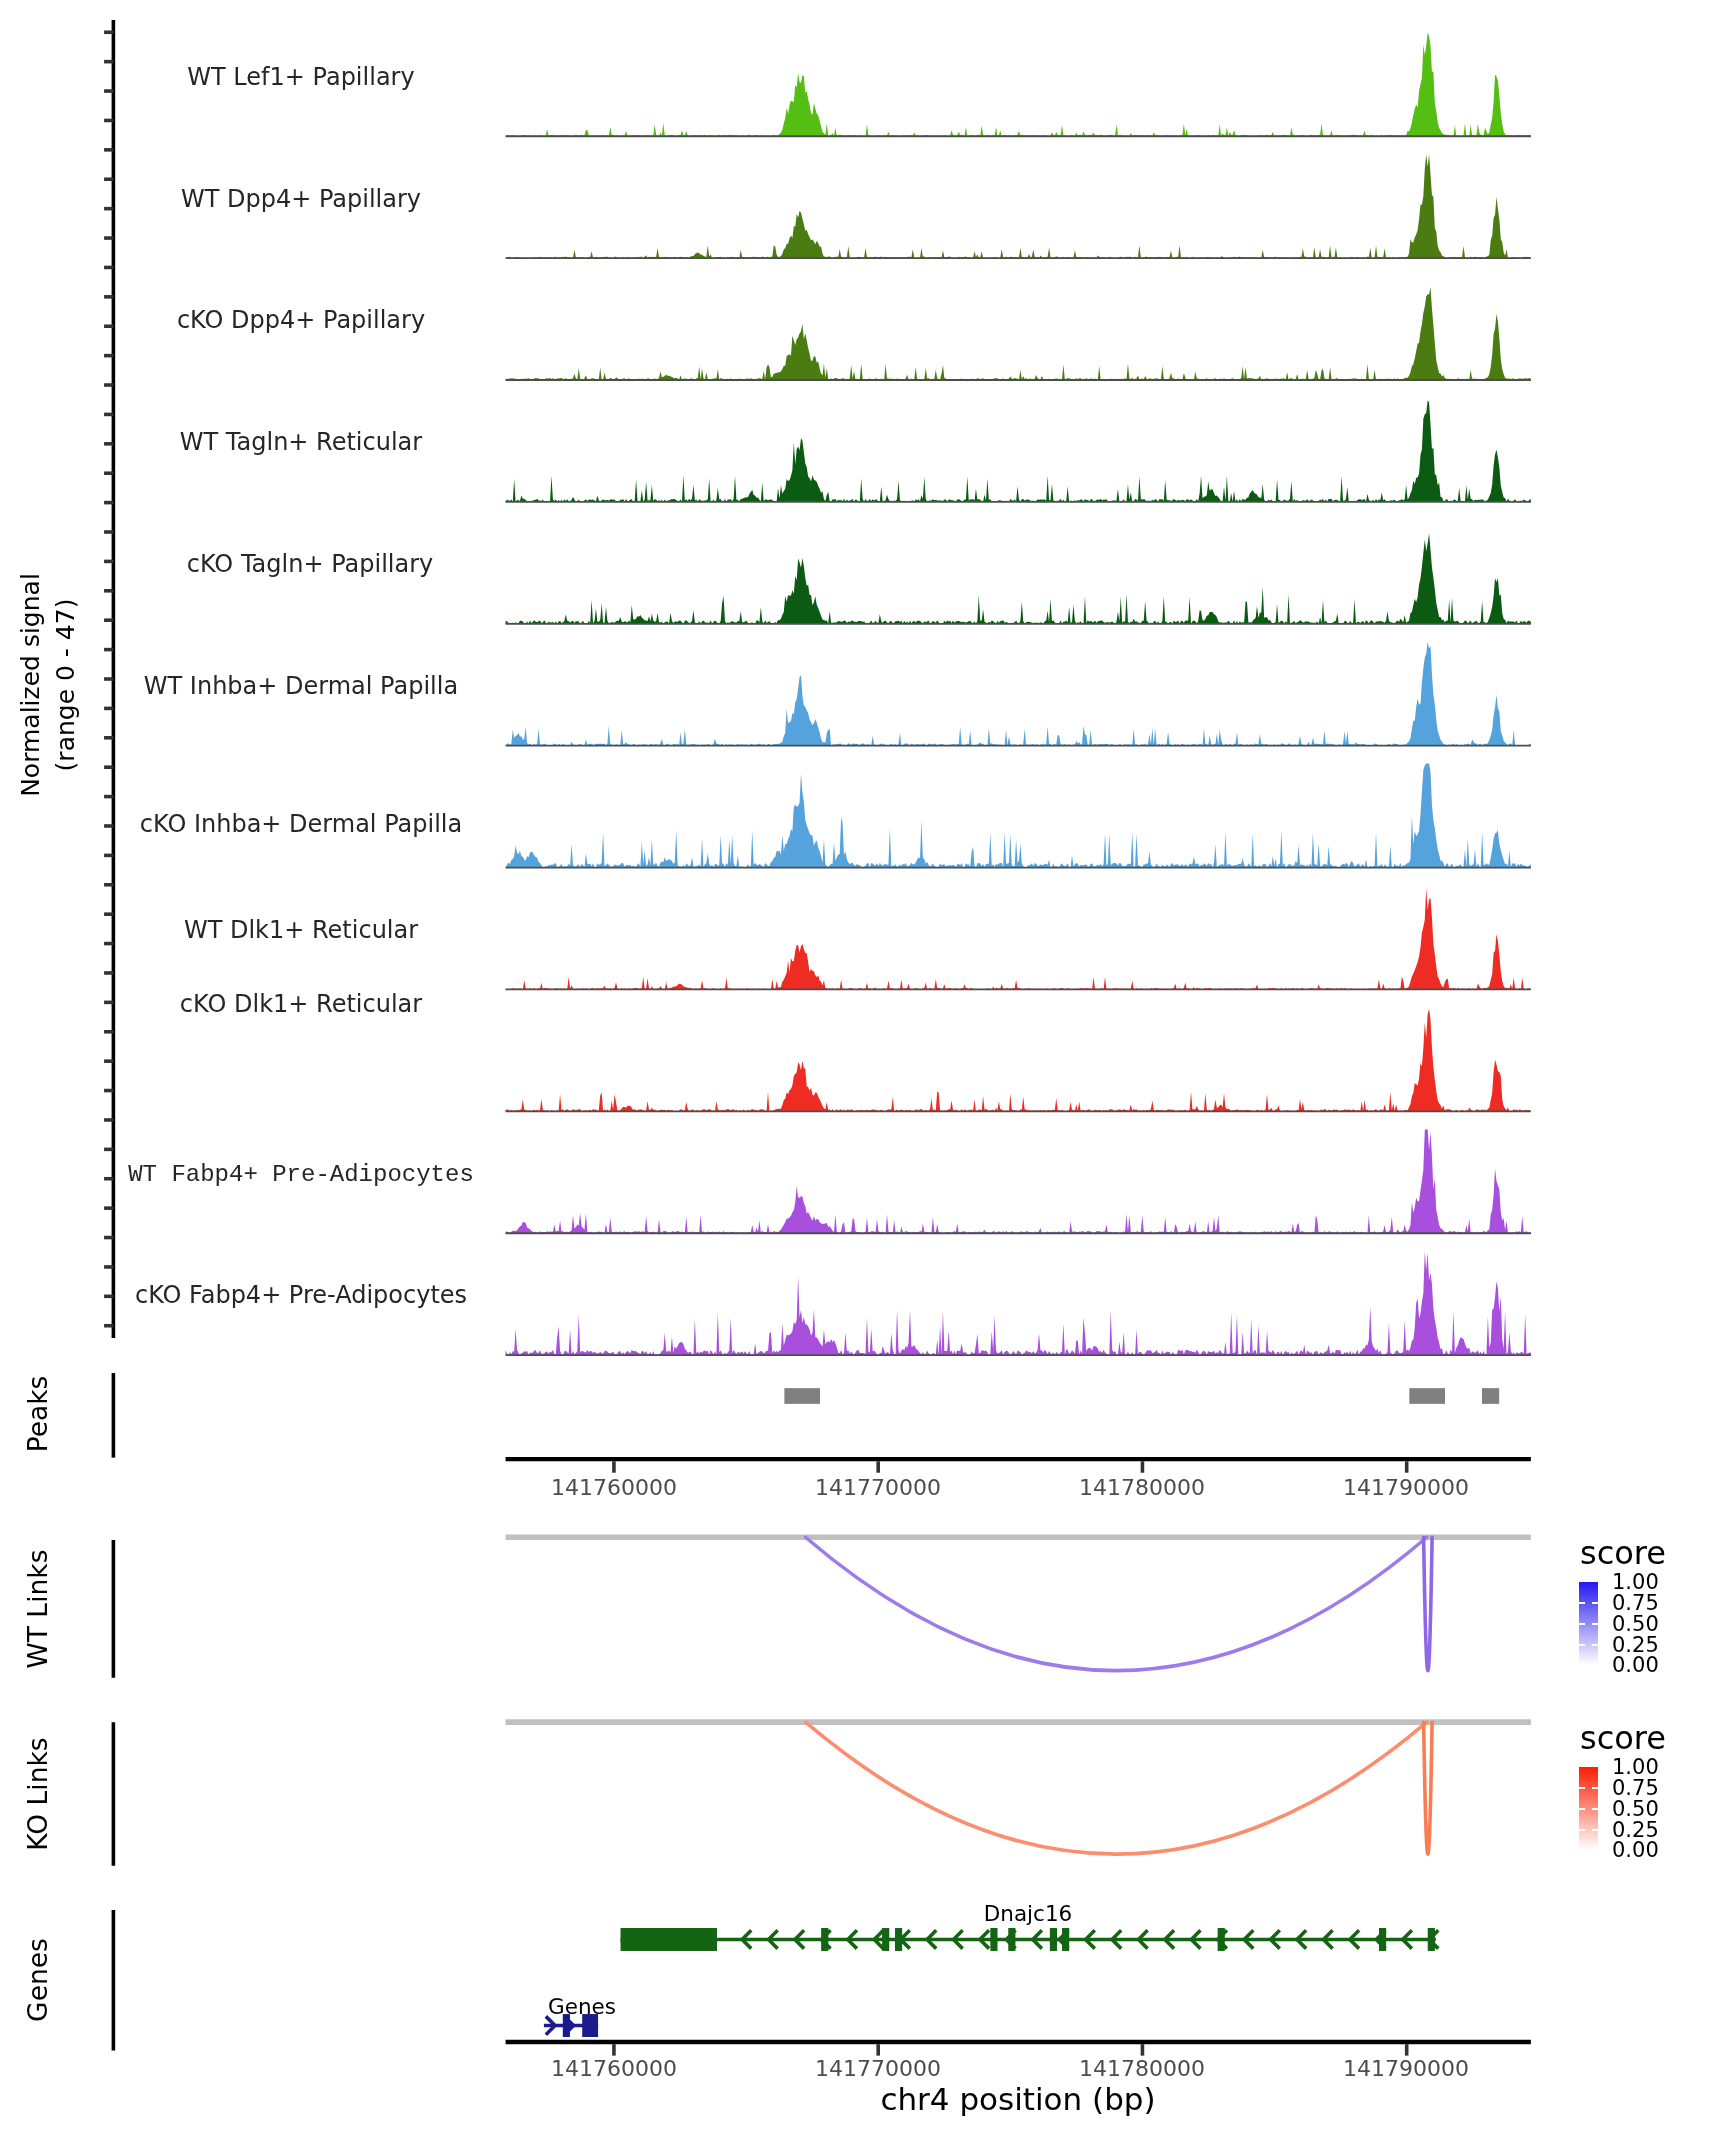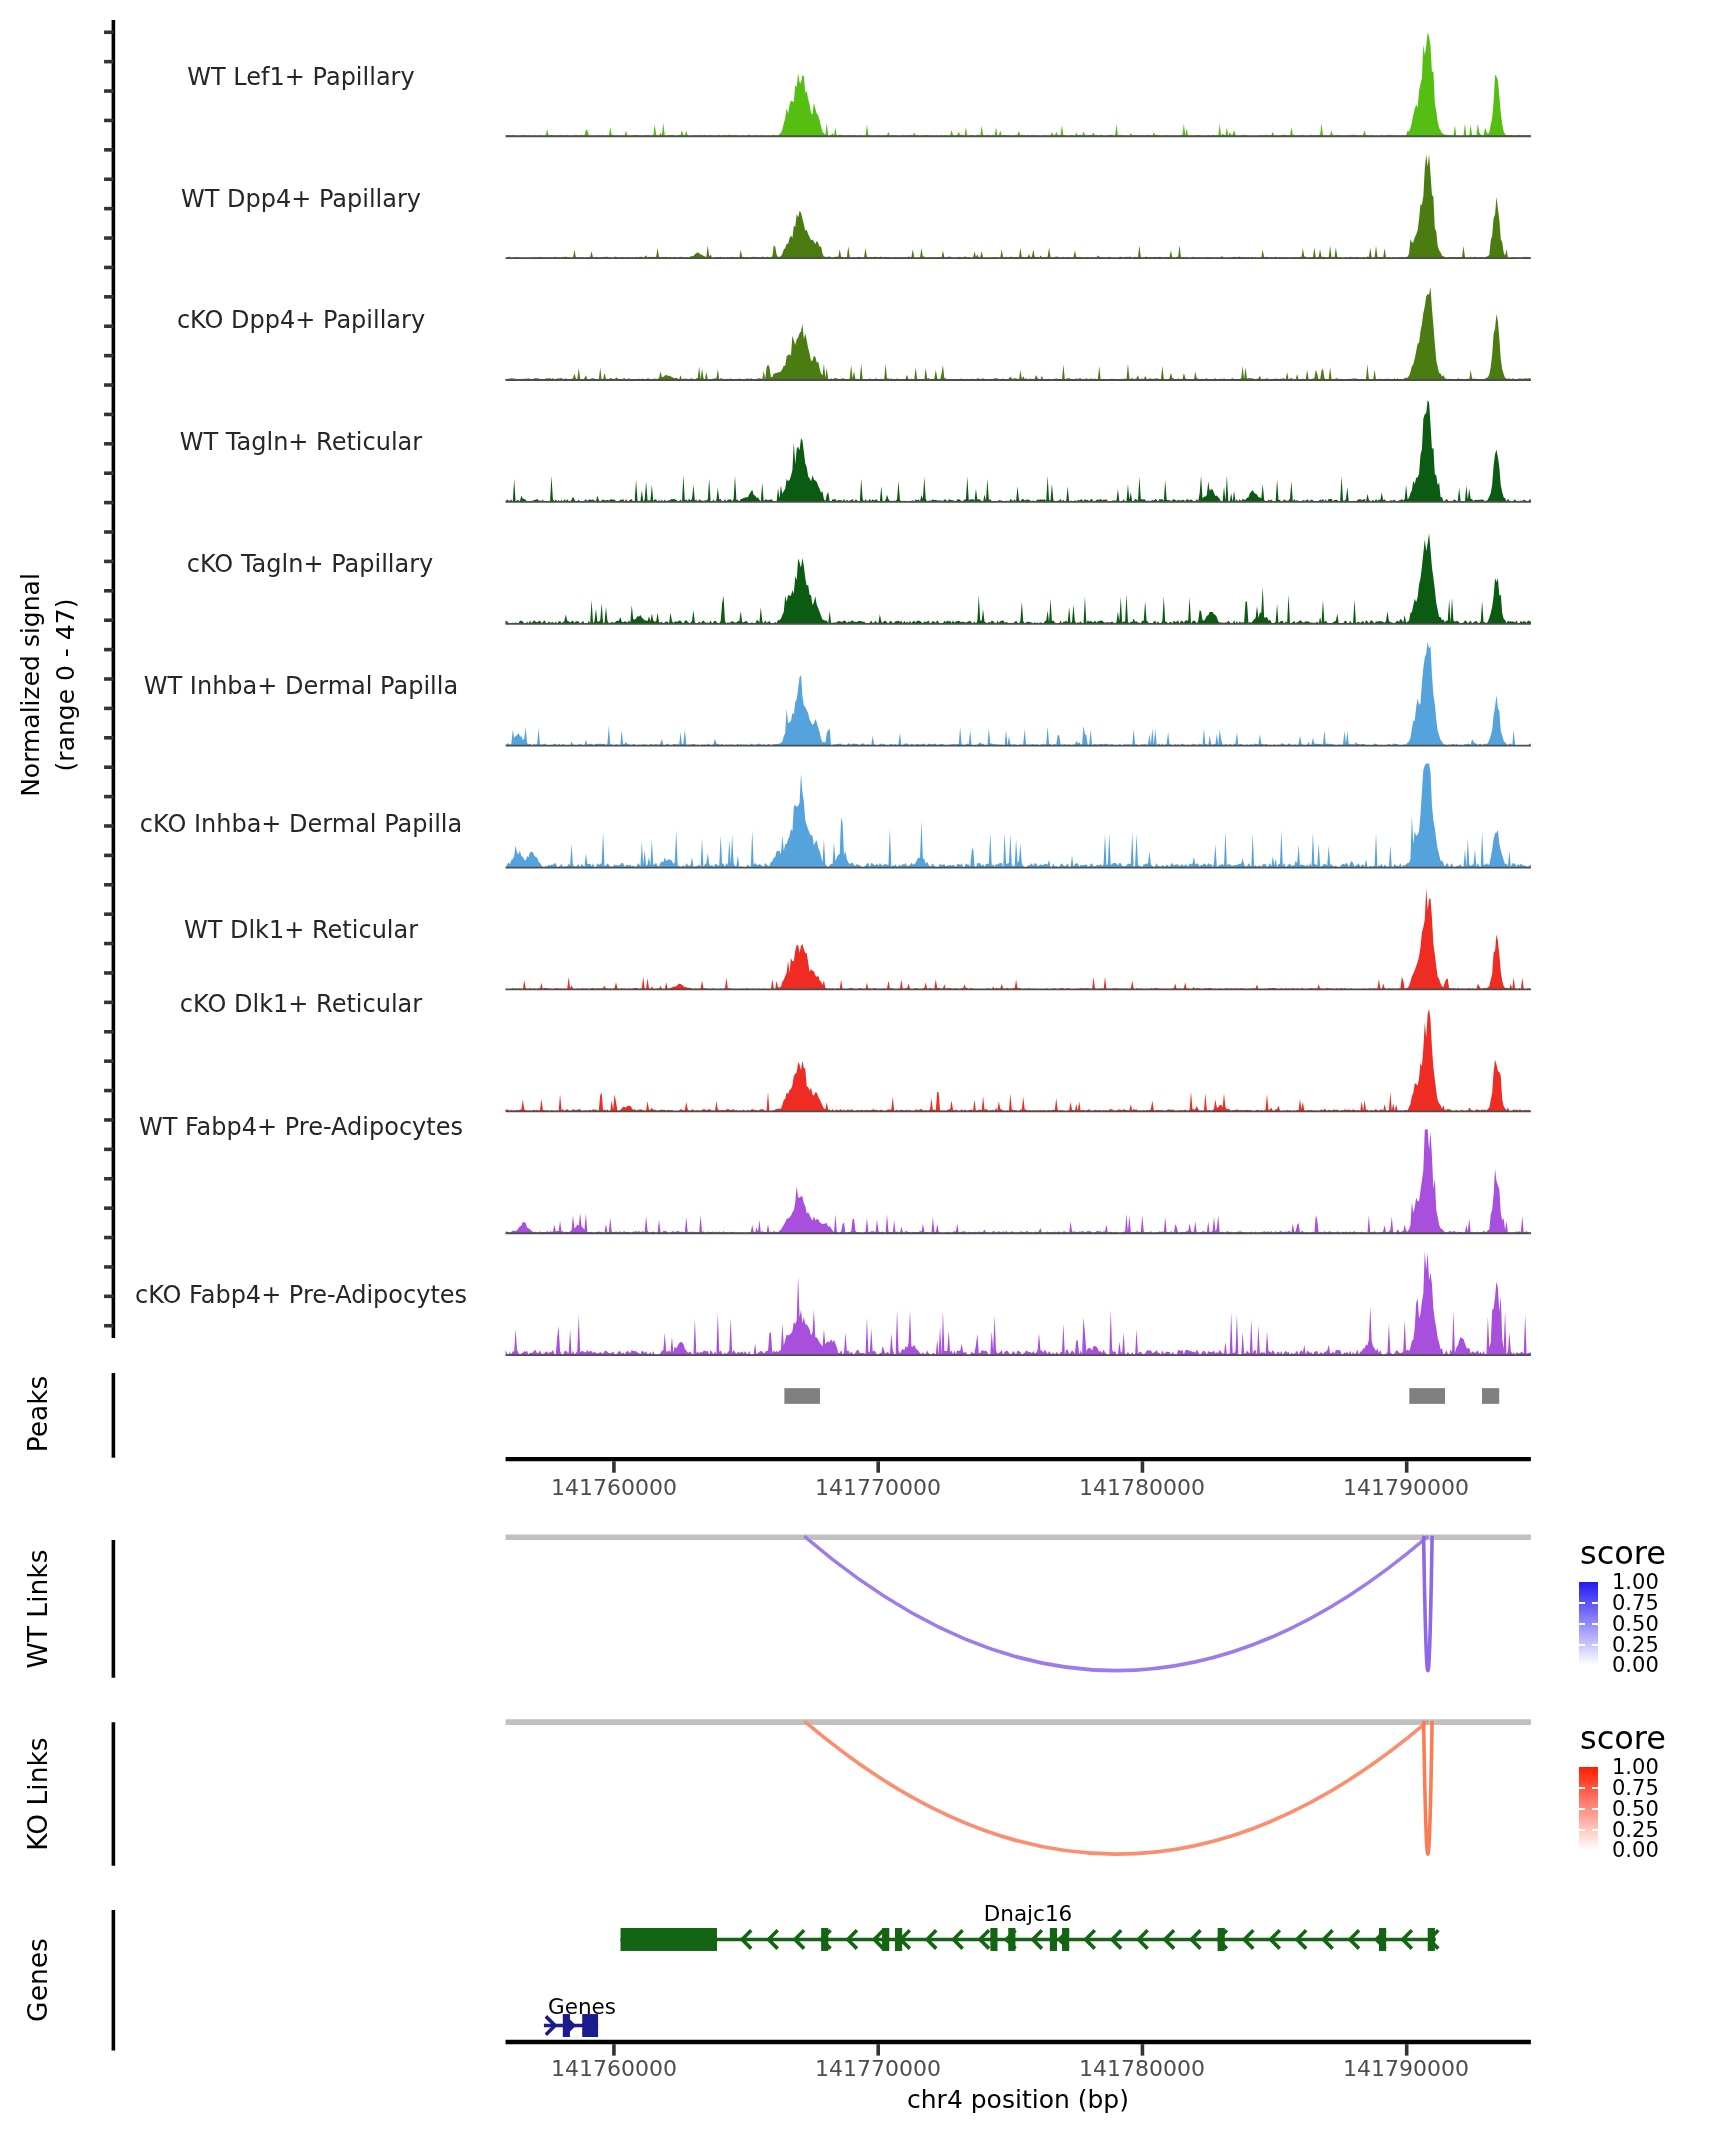--- a/index.html
+++ b/index.html
@@ -6,21 +6,21 @@
   #fig{position:relative;width:1721px;height:2151px;background:#ffffff;
        font-family:"DejaVu Sans","Liberation Sans",sans-serif;overflow:hidden;}
   #gfx{position:absolute;left:0;top:0;}
   .txt{position:absolute;white-space:nowrap;color:#1a1a1a;}
   .anchor-c{transform:translate(-50%,-50%);}
   .anchor-l{transform:translate(0,-50%);}
   .vtxt{position:absolute;white-space:nowrap;color:#000;
         transform:translate(-50%,-50%) rotate(-90deg);}
   .track-label{font-size:24px;color:#262626;}
   .tick-label{font-size:22px;color:#4d4d4d;}
-  .xaxis-title{font-size:25px;color:#000;}
+  .xaxis-title{font-size:31px;color:#000;}
   .side-label{font-size:26.5px;}
   .ylab{font-size:25px;}
   .legend-title{font-size:32px;color:#000;}
   .legend-num{font-size:21px;color:#000;position:absolute;white-space:nowrap;
               transform:translate(0,-50%);}
   .legend-bar{position:absolute;width:18.6px;height:83px;}
   .legend-dash{position:absolute;width:5.7px;height:2.2px;background:#ffffff;}
   .gene-label{font-size:21.5px;color:#000;}
 </style>
 </head>
@@ -182,21 +182,21 @@
   <div class="txt anchor-c xaxis-title" style="left:1018px;top:2099px;">chr4 position (bp)</div>
 <div class="txt track-label anchor-c" style="left: 301px; top: 77px; text-align: right;">WT Lef1+ Papillary</div>
     <div class="txt track-label anchor-c" style="left: 301px; top: 199px; text-align: right;">WT Dpp4+ Papillary</div>
     <div class="txt track-label anchor-c" style="left: 301px; top: 320px;">cKO Dpp4+ Papillary</div>
     <div class="txt track-label anchor-c" style="left: 301px; top: 442px;">WT Tagln+ Reticular</div>
     <div class="txt track-label anchor-c" style="left: 301px; top: 564px; margin-left: 9px;">cKO Tagln+ Papillary</div>
     <div class="txt track-label anchor-c" style="left: 301px; top: 686px;">WT Inhba+ Dermal Papilla</div>
     <div class="txt track-label anchor-c" style="left: 301px; top: 808px; margin-top: 16px;">cKO Inhba+ Dermal Papilla</div>
     <div class="txt track-label anchor-c" style="left: 301px; top: 930px;">WT Dlk1+ Reticular</div>
     <div class="txt track-label anchor-c" style="left: 301px; top: 1004px;">cKO Dlk1+ Reticular</div>
-    <div class="txt track-label anchor-c" style="left: 301px; top: 1127px;">WT Fabp4+ Pre-Adipocytes</div>
+    <div class="txt track-label anchor-c" style="left: 301px; top: 1174px; font-family: Liberation Mono, monospace;">WT Fabp4+ Pre-Adipocytes</div>
     <div class="txt track-label anchor-c" style="left: 301px; top: 1295px;">cKO Fabp4+ Pre-Adipocytes</div>
     <div class="txt tick-label anchor-c" style="left: 614px; top: 1487px;">141760000</div>
     <div class="txt tick-label anchor-c" style="left: 878px; top: 1487px;">141770000</div>
     <div class="txt tick-label anchor-c" style="left: 1142px; top: 1487px;">141780000</div>
     <div class="txt tick-label anchor-c" style="left: 1406px; top: 1487px;">141790000</div>
     <div class="txt tick-label anchor-c" style="left: 614px; top: 2068px;">141760000</div>
     <div class="txt tick-label anchor-c" style="left: 878px; top: 2068px;">141770000</div>
     <div class="txt tick-label anchor-c" style="left: 1142px; top: 2068px;">141780000</div>
     <div class="txt tick-label anchor-c" style="left: 1406px; top: 2068px;">141790000</div>
     <div class="legend-num" style="left: 1612px; top: 1582px;">1.00</div>

